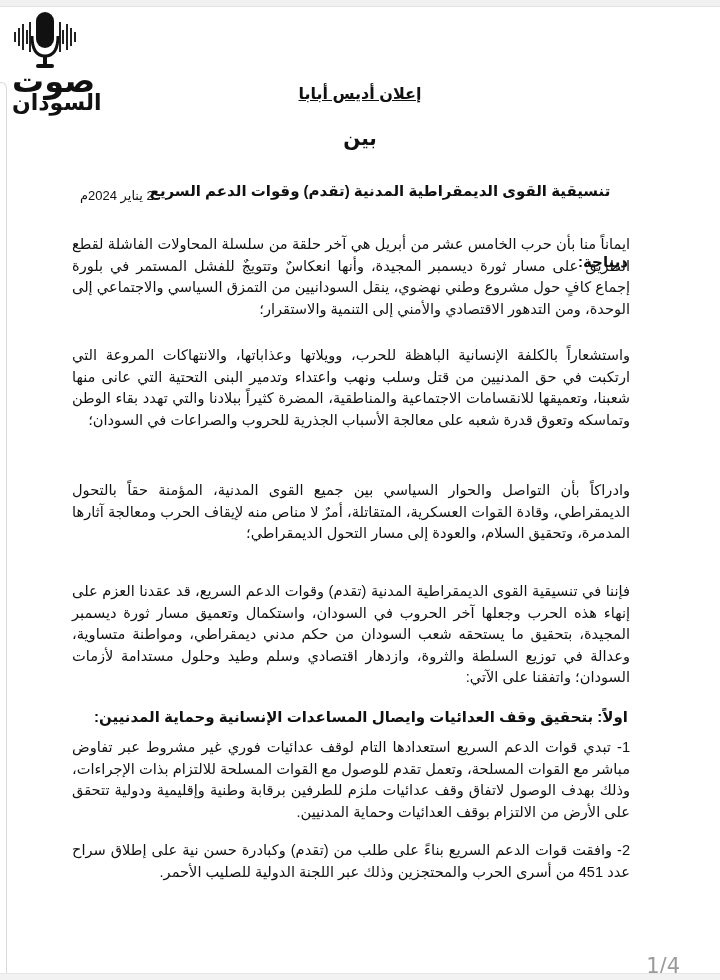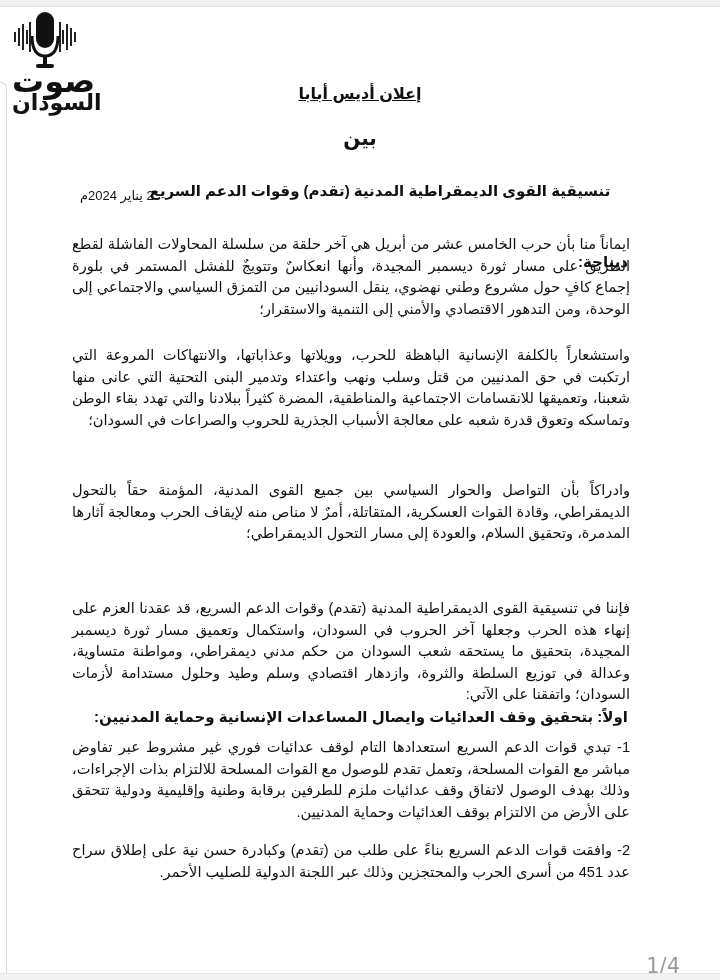--- a/index.html
+++ b/index.html
@@ -18,21 +18,21 @@
   .logo .l2 { font-size:22px; }
   .t1 { position:absolute; top:84px; left:240px; width:240px; text-align:center; font-size:16px; font-weight:bold;text-decoration:underline; }
   .t2 { position:absolute; top:126px; left:240px; width:240px; text-align:center; font-size:20px; font-weight:bold; }
   .t3 { position:absolute; top:182px; left:140px; width:480px; text-align:center; font-size:15px; font-weight:bold; }
   .date { position:absolute; top:188px; left:80px; width:120px; text-align:left; direction:rtl; font-size:13px; }
   .preamble-h { position:absolute; top:217px; right:92px; font-size:15px; font-weight:bold; direction:rtl;margin-top:36px; }
   .para { position:absolute; right:90px; width:558px; direction:rtl; text-align:justify; text-align-last:right; font-size:14.6px; line-height:21.5px; }
   .p1 { top:234px; }
   .p2 { top:345px; }
   .p3 { top:480px; }
-  .p4 { top:598px; }
+  .p4 { top:581px; }
   .sec1 { position:absolute; top:708px; right:92px; direction:rtl; font-size:15px; font-weight:bold; }
   .item1 { top:737px; }
   .item2 { top:840px; }
   .pager { position:absolute; right:40px; bottom:2px; font-size:21px; color:#9a9a9a; font-family:"DejaVu Sans", sans-serif; }
 </style>
 </head>
 <body>
 
 <div class="topbar"></div>
 <div class="page-edge"></div>

